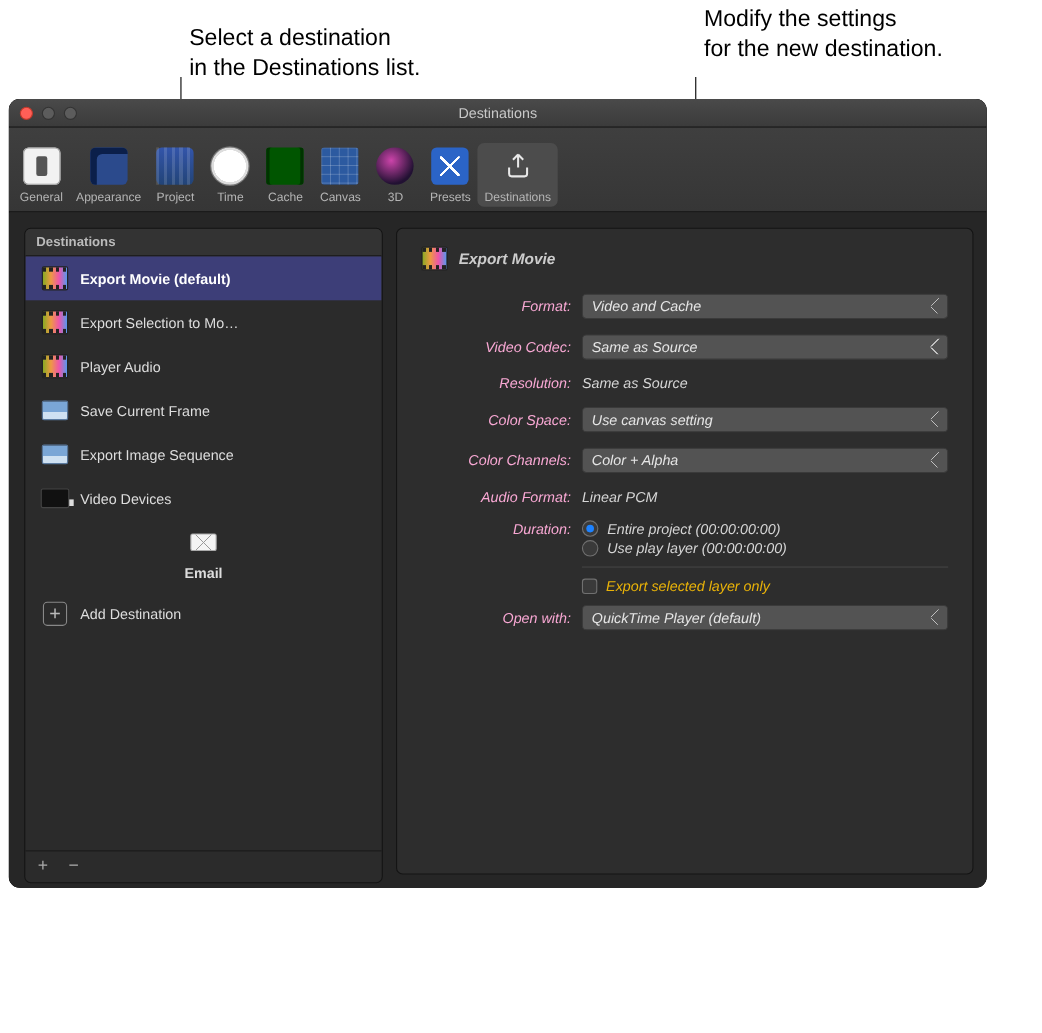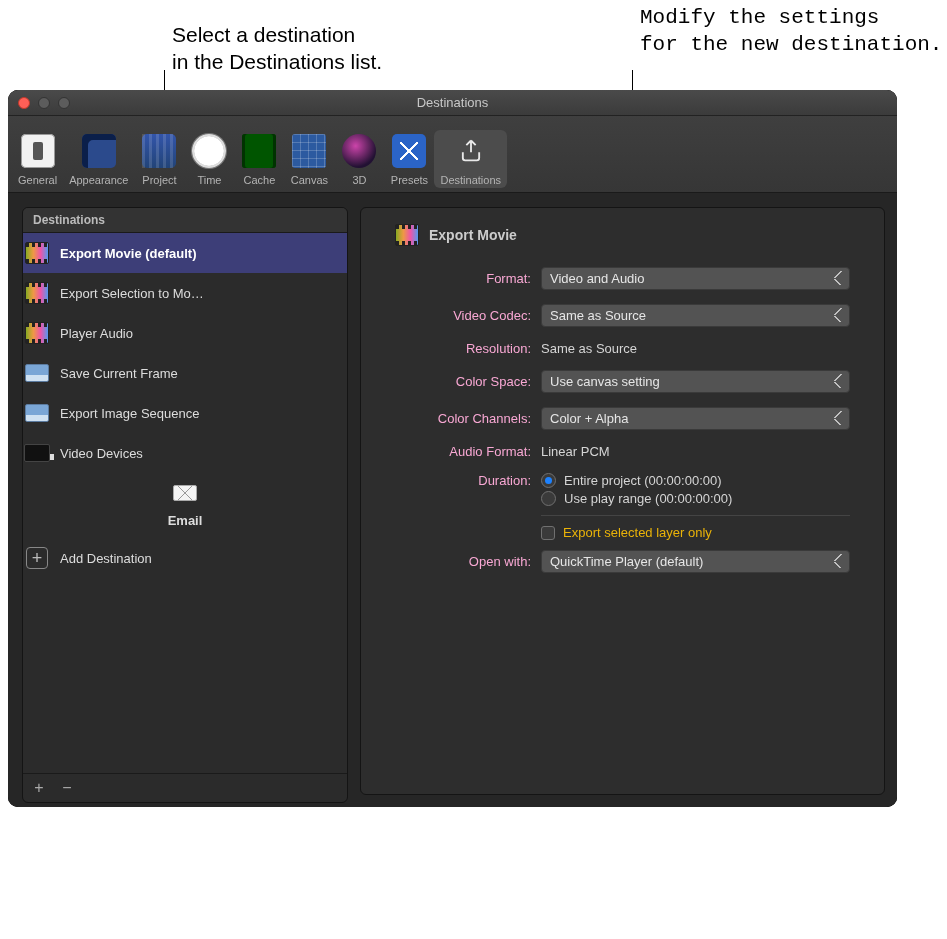--- a/index.html
+++ b/index.html
@@ -122,21 +122,21 @@
     border-bottom:1px solid #1a1a1a;
   }
   .sb-list {
     flex:1;
     overflow:auto;
   }
   .sb-item {
     display:flex;
     align-items:center;
     gap:10px;
-    padding:10px 1px;
+    padding:10px 14px;
     color:#ddd;
     font-size:13px;
     cursor:default;
   }
   .sb-item.selected {
     background:#3d3e78;
     color:#fff;
     font-weight:600;
   }
   .sb-item.bold { font-weight:600;flex-direction:column; }
@@ -167,22 +167,23 @@
 
   .pane {
     flex:1;
     padding:14px 12px 12px 12px;
   }
   .panel {
     background:#2d2d2d;
     border:1px solid #141414;
     border-radius:6px;
     height:100%;
-    padding:10px 34px;
+    padding:10px 22px;
     color:#ccc;
+    font-style:italic;
   }
   .panel-title {
     display:flex;
     align-items:center;
     gap:10px;
     font-size:14px;
     font-weight:600;
     padding:6px 0 14px 0;
   }
   .form-row {
@@ -295,21 +296,21 @@
 </style>
 </head>
 <body>
 
 <div class="callout" style="left:172px;top:4px;">
   <div style="white-space:pre-line;margin-top:17px;">Select a destination
 in the Destinations list.</div>
   <div class="line" style="left:-8px;top:66px;width:1px;height:200px;"></div>
 </div>
 <div class="callout" style="left:640px;top:4px;">
-  <div style="white-space:pre-line;font-family:Liberation Mono, monospace;">Modify the settings
+  <div style="white-space:pre-line;">Modify the settings
 for the new destination.</div>
   <div class="line" style="left:-8px;top:66px;width:1px;height:140px;"></div>
 </div>
 
 <div class="window">
   <div class="titlebar">
     <div class="traffic">
       <span class="close"></span>
       <span></span>
       <span></span>
@@ -422,21 +423,21 @@
 
     <div class="pane">
       <div class="panel">
         <div class="panel-title">
           <div class="film-ico"></div>
           <span>Export Movie</span>
         </div>
 
         <div class="form-row">
           <div class="lbl">Format:</div>
-          <div class="popup"><span>Video and Audio</span></div>
+          <div class="popup"><span>Video and Cache</span></div>
         </div>
         <div class="form-row">
           <div class="lbl">Video Codec:</div>
           <div class="popup"><span>Same as Source</span></div>
         </div>
         <div class="form-row">
           <div class="lbl">Resolution:</div>
           <div class="val">Same as Source</div>
         </div>
         <div class="form-row">
@@ -453,21 +454,21 @@
         </div>
         <div class="form-row" style="padding-bottom:0;">
           <div class="lbl">Duration:</div>
           <div class="val" style="display:flex;align-items:center;gap:8px;">
             <div class="radio checked"></div>
             <span>Entire project (00:00:00:00)</span>
           </div>
         </div>
         <div class="radio-row">
           <div class="radio"></div>
-          <span>Use play range (00:00:00:00)</span>
+          <span>Use play layer (00:00:00:00)</span>
         </div>
 
         <div class="divider"></div>
 
         <div class="checkbox-row">
           <div class="chk"></div>
           <span>Export selected layer only</span>
         </div>
 
         <div class="form-row">

